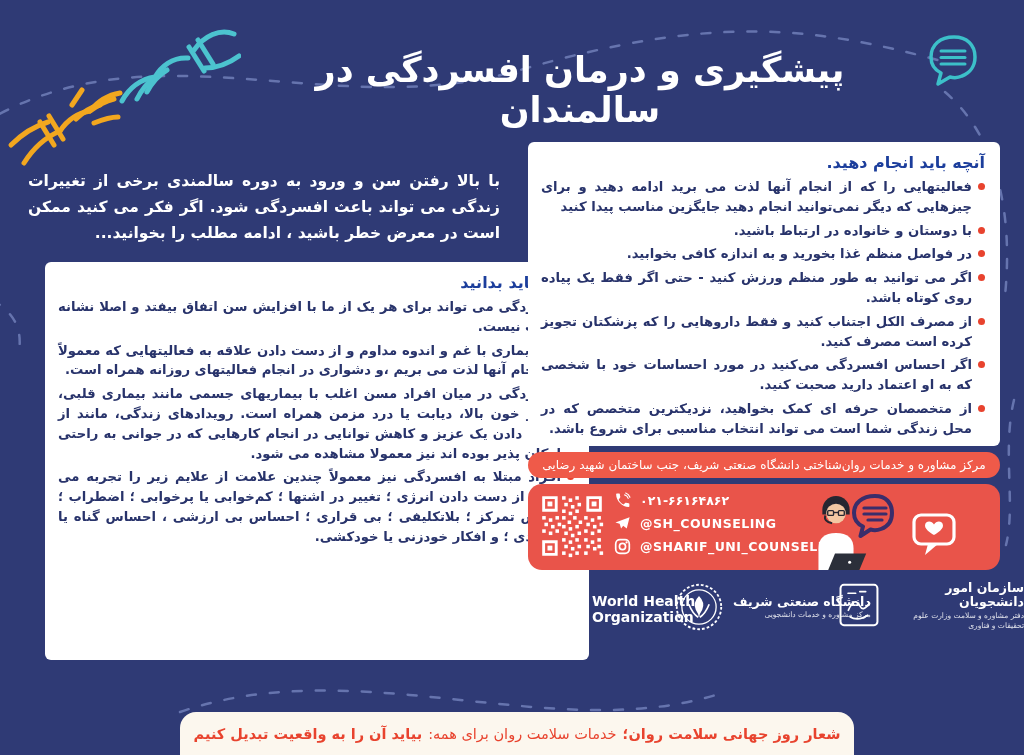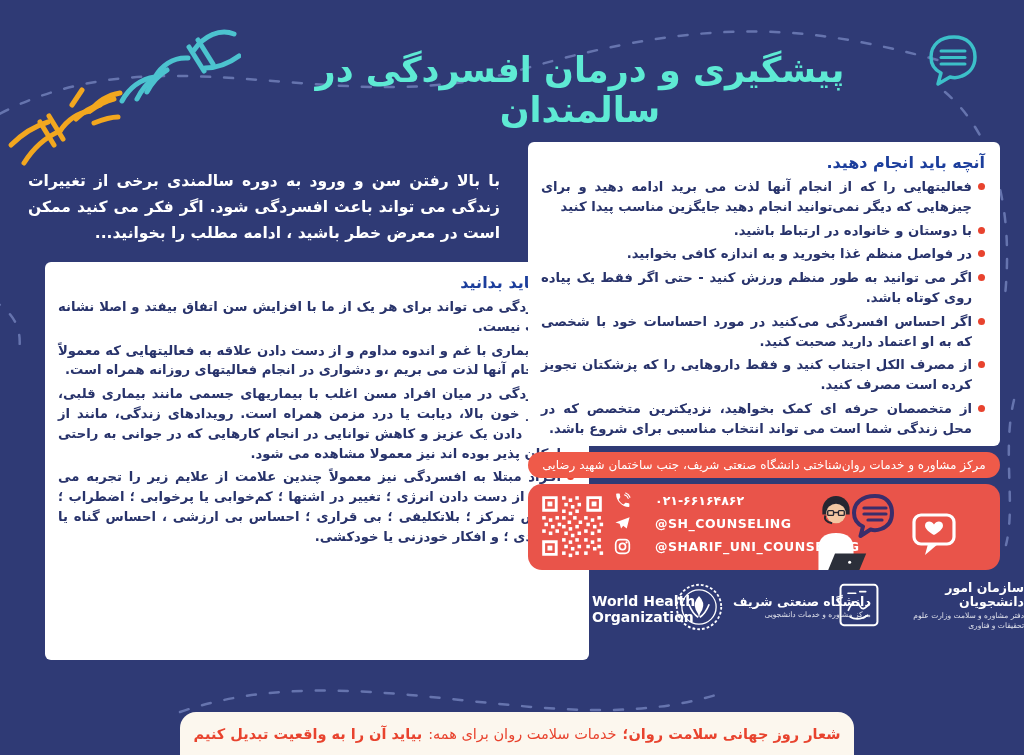--- a/index.html
+++ b/index.html
@@ -11,21 +11,21 @@
     overflow:hidden;
   }
   .abs { position:absolute; }
 
   
   #bg-dashes { position:absolute; inset:0; pointer-events:none; }
 
   
   .title {
     left:230px; top:50px; width:700px;
-    color:#5eead4; font-size:35px; font-weight:bold;
+    color:#ffffff; font-size:35px; font-weight:bold;
     direction:rtl; text-align:center;
     letter-spacing:-0.5px;
   }
 
   
   .intro {
     left:28px; top:168px; width:472px;
     color:#FFFFFF; font-weight:bold; font-size:15.5px; line-height:1.68;
     direction:rtl; text-align:justify;
   }
@@ -64,21 +64,21 @@
   
   .contact-card {
     left:528px; top:484px; width:472px; height:86px;
     background:#E9544A; border-radius:14px;
   }
   .qr { position:absolute; left:12px; top:10px; width:64px; height:64px; }
   .contact-rows {
     position:absolute; left:86px; top:8px;
     display:flex; flex-direction:column; gap:6px;
   }
-  .crow { display:flex; align-items:center; gap:24px;
+  .crow { display:flex; align-items:center; gap:9px;
           color:#FFFFFF; font-weight:bold; font-size:12.5px; }
   .crow .txt { direction:ltr; letter-spacing:0.5px; }
   .crow svg { flex:0 0 auto; }
   .counselor { position:absolute; left:272px; bottom:0; width:72px; height:76px; }
   .chat-bubble-purple { position:absolute; left:318px; top:8px; width:56px; height:48px; }
   .heart-msg { position:absolute; left:382px; top:26px; width:48px; height:48px; }
 
   
   .logo { position:absolute; display:flex; align-items:center; gap:9px; color:#FFFFFF; }
   .logo .txt { line-height:1.15; }
@@ -158,22 +158,22 @@
     </ul>
 </div>
 
 <div class="abs card" id="do-card">
   <h2>آنچه باید انجام دهید.</h2>
   <ul>
       <li>فعالیتهایی را که از انجام آنها لذت می برید ادامه دهید و برای چیزهایی که دیگر نمی‌توانید انجام دهید جایگزین مناسب پیدا کنید</li>
       <li>با دوستان و خانواده در ارتباط باشید.</li>
       <li>در فواصل منظم غذا بخورید و به اندازه کافی بخوابید.</li>
       <li>اگر می توانید به طور منظم ورزش کنید - حتی اگر فقط یک پیاده روی کوتاه باشد.</li>
+      <li>از مصرف الکل اجتناب کنید و فقط داروهایی را که پزشکتان تجویز کرده است مصرف کنید.</li>
       <li>اگر احساس افسردگی می‌کنید در مورد احساسات خود با شخصی که به او اعتماد دارید صحبت کنید.</li>
-      <li>از مصرف الکل اجتناب کنید و فقط داروهایی را که پزشکتان تجویز کرده است مصرف کنید.</li>
       <li>از متخصصان حرفه ای کمک بخواهید، نزدیکترین متخصص که در محل زندگی شما است می تواند انتخاب مناسبی برای شروع باشد.</li>
     </ul>
 </div>
 
 <div class="abs pill">مرکز مشاوره و خدمات روان‌شناختی دانشگاه صنعتی شریف، جنب ساختمان شهید رضایی</div>
 
 <div class="abs contact-card">
   <svg class="qr" viewBox="0 0 29 29">
     <g fill="#FFFFFF">
       <path fill-rule="evenodd" d="M1 1h7v7H1z M2.3 2.3h4.4v4.4H2.3z"></path>

